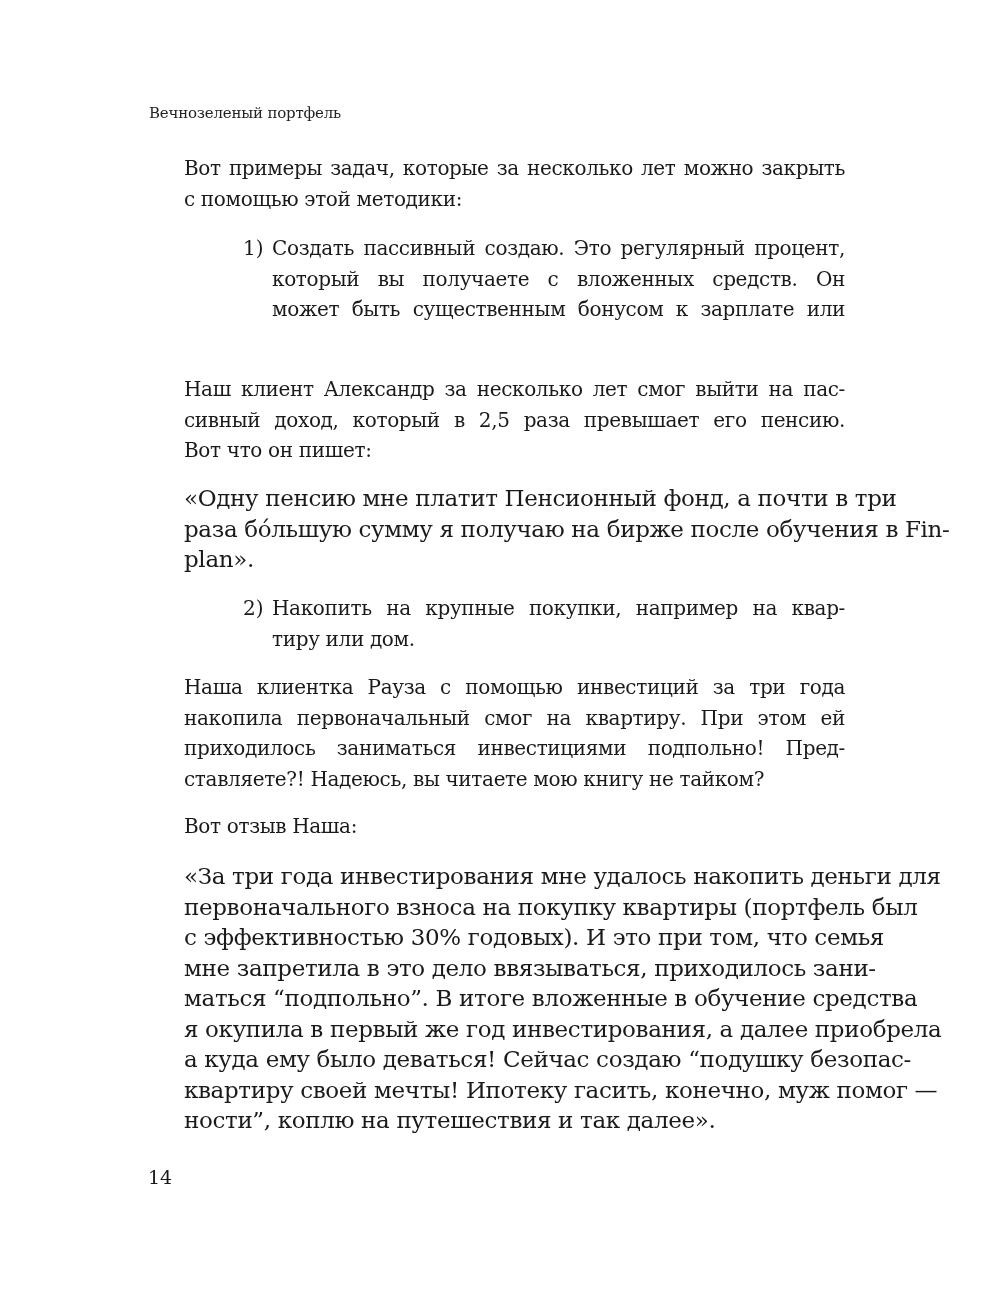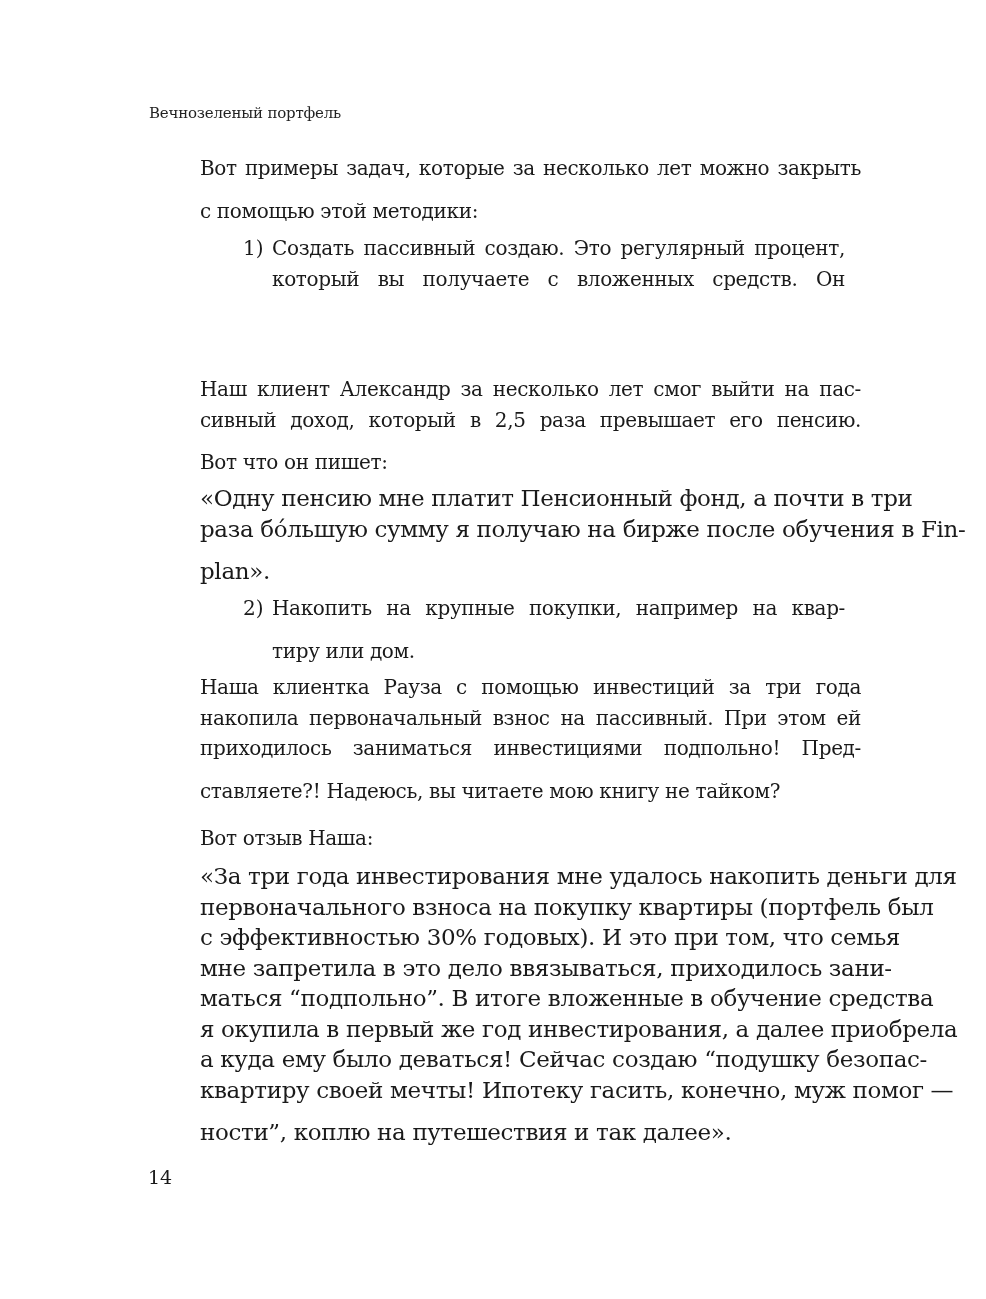--- a/index.html
+++ b/index.html
@@ -18,36 +18,35 @@
     .running-head {
       position: absolute;
       left: 149px;
       top: 104px;
       font-size: 15px;
       color: #222;
       letter-spacing: -0.2px;
     }
     .block {
       position: absolute;
-      left: 200px;
+      left: 184px;
       width: 661px;
     }
     .line {
       display: block;
       height: 30.5px;
       line-height: 30.5px;
       font-size: 20px;
       white-space: nowrap;
       text-align: justify;
       text-align-last: justify;
       letter-spacing: -0.35px;
     }
     .line.last {
       text-align-last: left;
-      margin-top: 12px;
     }
     .italic .line {
       font-size: 23px;
     }
     .list-block {
       position: absolute;
       left: 243px;
       width: 602px;
     }
     .list-num {
@@ -75,20 +74,21 @@
 <div class="block" style="top:153px;">
   <span class="line">Вот примеры задач, которые за несколько лет можно закрыть</span>
   <span class="line last">с помощью этой методики:</span>
 </div>
 
 <div class="list-block" style="top:233px;">
   <span class="list-num">1)</span>
   <div class="list-text">
     <span class="line">Создать пассивный создаю. Это регулярный процент,</span>
     <span class="line">который вы получаете с вложенных средств. Он</span>
+    <span class="line">может быть существенным бонусом к зарплате или</span>
   </div>
 </div>
 
 <div class="block" style="top:374px;">
   <span class="line">Наш клиент Александр за несколько лет смог выйти на пас-</span>
   <span class="line">сивный доход, который в 2,5 раза превышает его пенсию.</span>
   <span class="line last">Вот что он пишет:</span>
 </div>
 
 <div class="block italic" style="top:483px;">
@@ -100,21 +100,21 @@
 <div class="list-block" style="top:593px;">
   <span class="list-num">2)</span>
   <div class="list-text">
     <span class="line">Накопить на крупные покупки, например на квар-</span>
     <span class="line last">тиру или дом.</span>
   </div>
 </div>
 
 <div class="block" style="top:672px;">
   <span class="line">Наша клиентка Рауза с помощью инвестиций за три года</span>
-  <span class="line">накопила первоначальный взнос на пассивный. При этом ей</span>
+  <span class="line">накопила первоначальный смог на квартиру. При этом ей</span>
   <span class="line">приходилось заниматься инвестициями подпольно! Пред-</span>
   <span class="line last">ставляете?! Надеюсь, вы читаете мою книгу не тайком?</span>
 </div>
 
 <div class="block" style="top:811px;">
   <span class="line last">Вот отзыв Наша:</span>
 </div>
 
 <div class="block italic" style="top:861px;">
   <span class="line">«За три года инвестирования мне удалось накопить деньги для</span>

